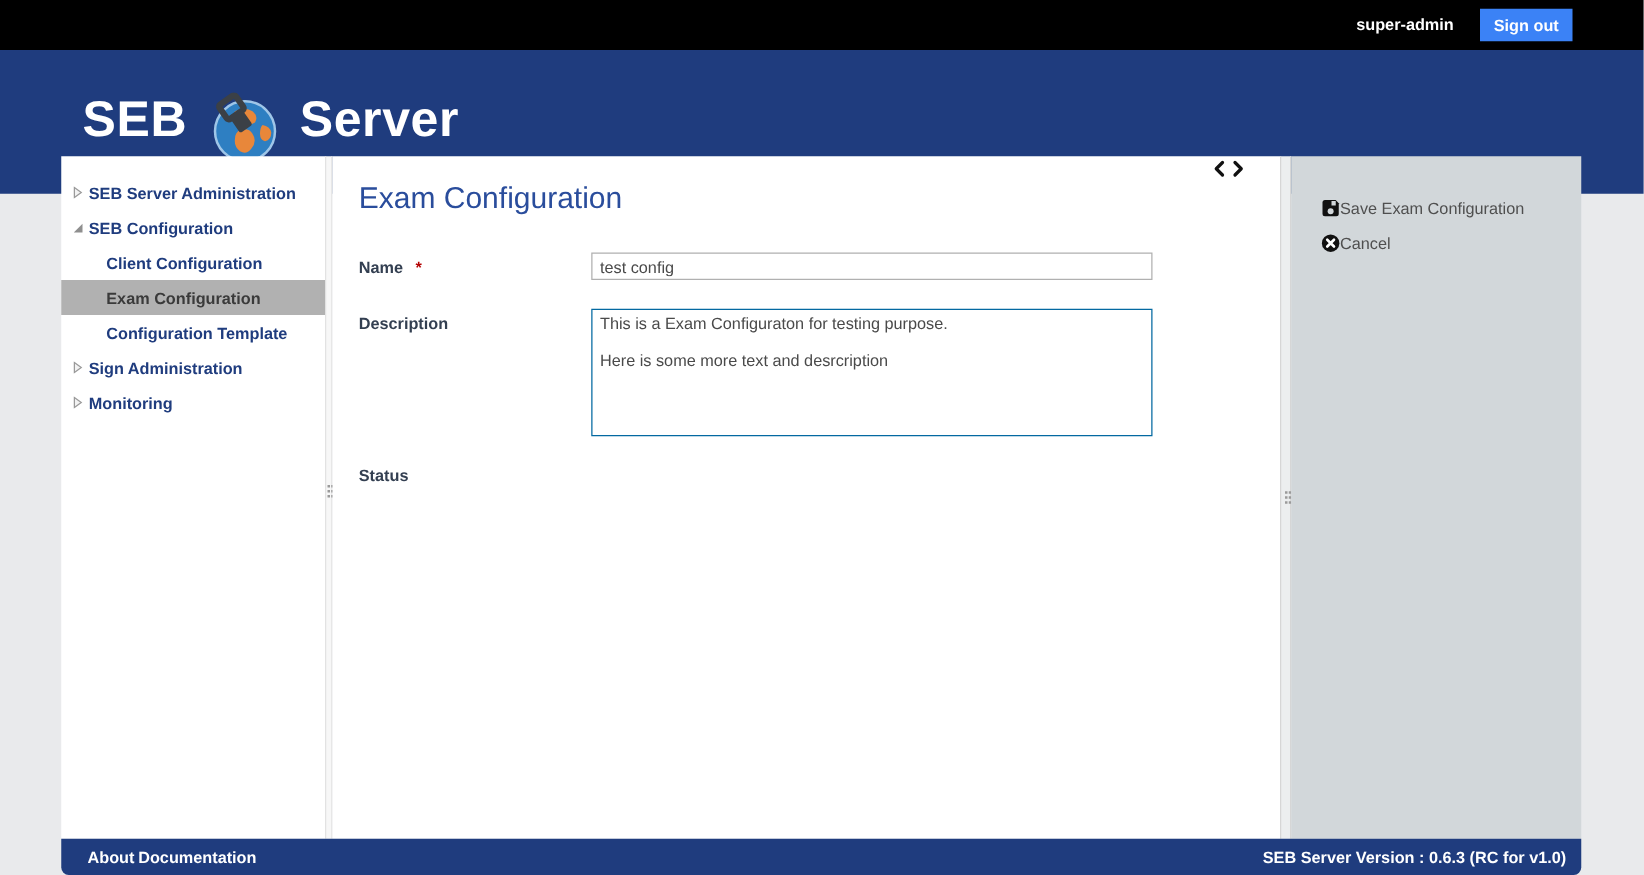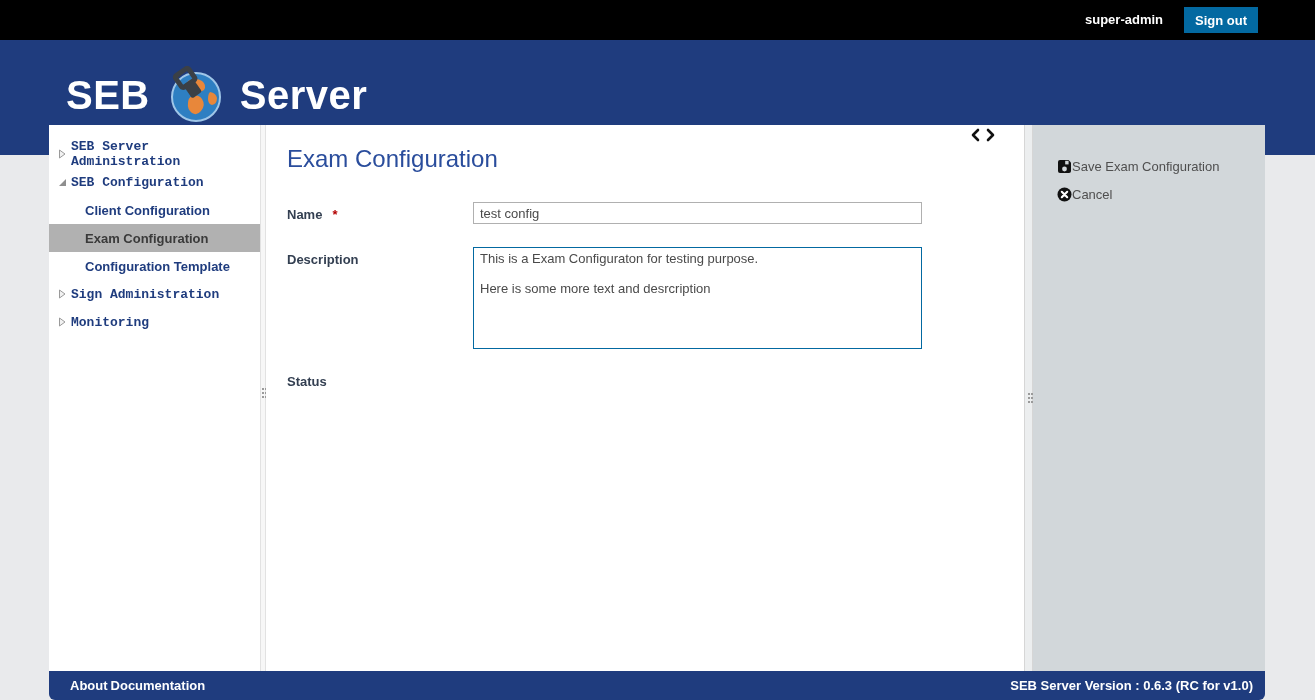--- a/index.html
+++ b/index.html
@@ -13,45 +13,45 @@
 
   
   .topbar { position:absolute; left:0; top:0; width:1315px; height:40px; background:#000; }
   .topbar .username {
     position:absolute; right:152px; top:12px;
     color:#fff; font-size:13px; font-weight:bold;
   }
   .signout-btn {
     position:absolute; right:57px; top:7px;
     width:74px; height:26px;
-    background:#0369a1; color:#fff;
+    background:#3b82f6; color:#fff;
     font-family:inherit; font-size:13px; font-weight:bold;
     border:none; cursor:pointer;
   }
 
   
   .header { position:absolute; left:0; top:40px; width:1315px; height:115px; background:#1f3c7e; }
-  .brand { position:absolute; left:66px; top:24px; height:62px; display:flex; align-items:center; }
+  .brand { position:absolute; left:66px; top:34px; height:62px; display:flex; align-items:flex-start; }
   .brand .word { color:#fff; font-size:40px; font-weight:bold; letter-spacing:0.5px; }
   .brand .globe { margin:0 16px; width:58px; height:58px; position:relative; }
 
   
   .card {
     position:absolute; left:49px; top:125px; width:1216px; height:546px;
     display:flex;
   }
   .sidebar { width:211px; background:#fff; padding-top:15px; position:relative; }
   .nav-item {
     height:28px; display:flex; align-items:center;
     font-size:13px; font-weight:bold; color:#1f3c7e;
     cursor:pointer; position:relative;
   }
   .nav-item .expander { width:10px; height:10px; margin-left:8px; margin-right:4px; flex:none; }
   .nav-item .lbl { margin-left:0; }
-  .nav-item.level0 .lbl { margin-left:0;font-family:Liberation Mono, monospace; }
+  .nav-item.level0 .lbl { margin-left:0; }
   .nav-item.level1 { padding-left:36px; }
   .nav-item.selected { background:#b1b1b1; color:#3a3a3a; }
 
   .sash-v {
     position:relative; background:#f7f7f7;
     border-left:1px solid #e2e2e2; border-right:1px solid #e2e2e2;
   }
   .sash1 { width:6px; }
   .sash2 { width:9px; background:#eceeef; border-left:1px solid #d6d6d6; border-right:1px solid #d6d6d6; }
   .sash-dots { position:absolute; left:50%; transform:translateX(-50%); }

